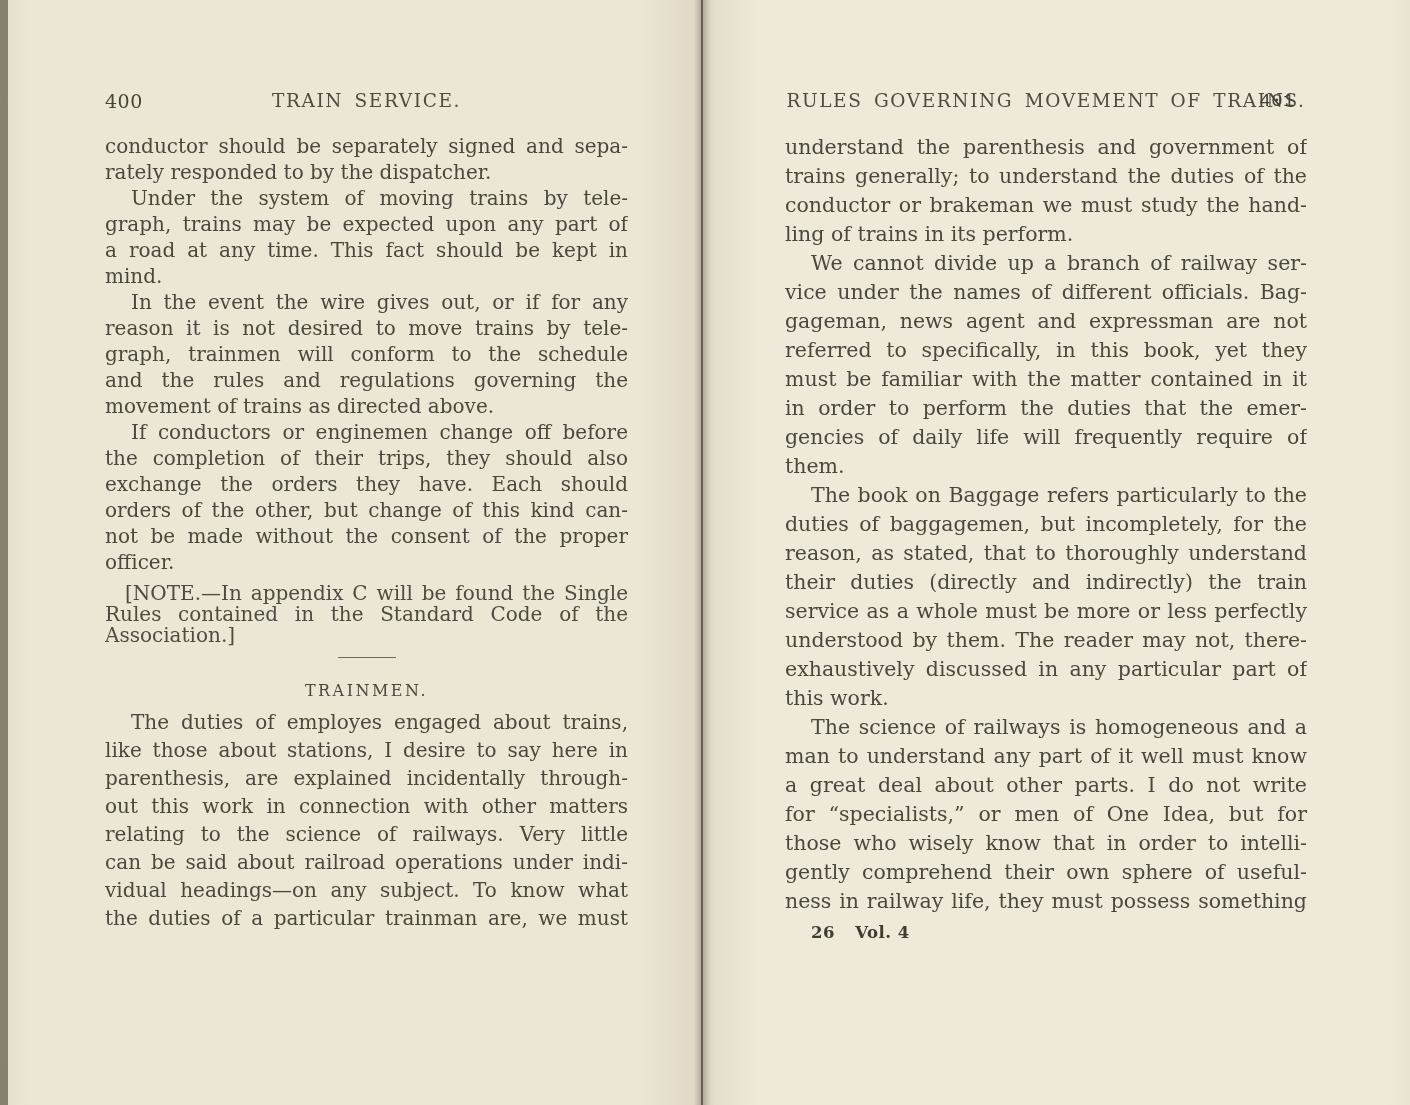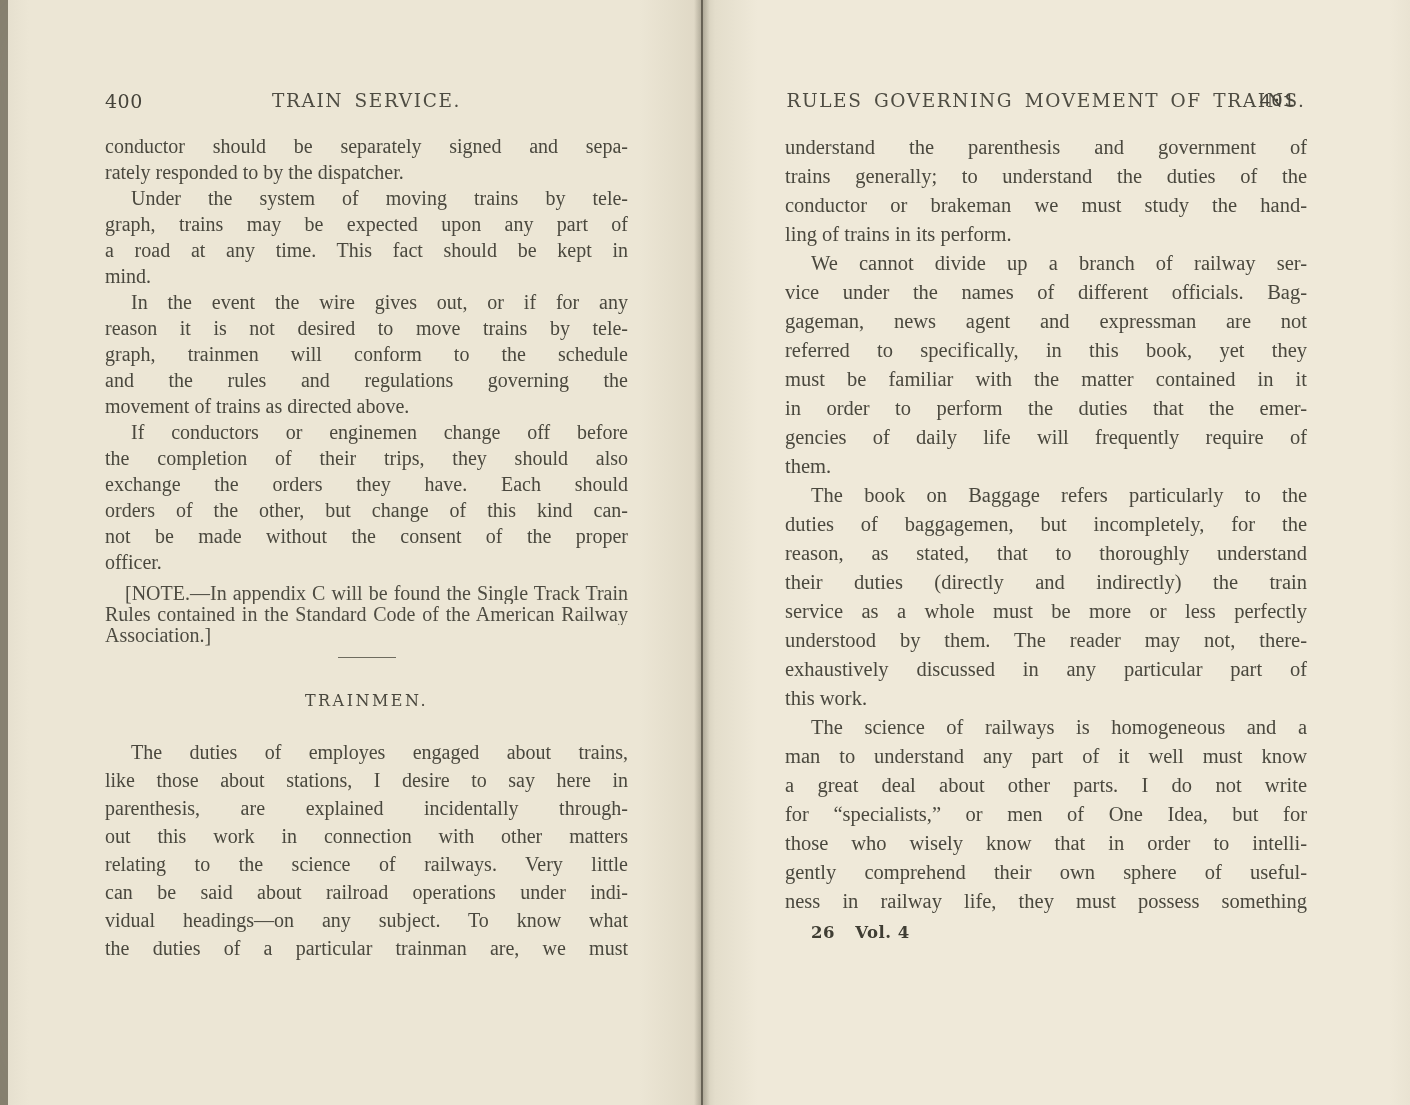--- a/index.html
+++ b/index.html
@@ -27,44 +27,44 @@
   .page-left .text-block{margin:90px 0 0 97px;width:523px;}
   .page-right .text-block{margin:90px 0 0 84px;width:522px;}
   .running-head{position:relative;height:22px;color:#4e4c42;}
   .head-title{
     display:block;text-align:center;
     font-size:18.5px;letter-spacing:1.6px;word-spacing:4px;
   }
   .page-num{position:absolute;top:0;font-size:19px;font-style:normal;letter-spacing:.5px;color:#45433a;}
   .page-num.pn-left{left:0;}
   .page-num.pn-right{right:12px;font-family:Liberation Mono, monospace;}
-  .body-text{margin-top:21px;color:#4a483e;font-family:Liberation Serif, serif;}
+  .body-text{margin-top:21px;color:#4a483e;}
   .para{margin:0;}
   .line{
     position:relative;overflow:hidden;
     text-align:left;white-space:normal;
   }
   .lm .line{height:26px;line-height:26px;font-size:20px;}
   .rm .line{height:29px;line-height:29px;font-size:20.5px;}
   .ls .line{height:28px;line-height:28px;font-size:20px;}
   .note .line{height:21px;line-height:21px;font-size:20px;color:#4e4c42;}
   .line.j{text-align:justify;}
   .line.j::after{content:"";display:inline-block;width:100%;height:0;}
   .line.ind{text-indent:26px;}
   .note{margin-top:8px;}
   .note .line.ind{text-indent:20px;}
   .divider{
     width:58px;height:0;border-top:1.6px solid #6e6c5f;
     margin:11px auto 0 auto;
   }
   .section-heading{
-    margin-top:32px;height:22px;line-height:22px;
+    margin-top:22px;height:22px;line-height:22px;
     text-align:center;font-size:16px;letter-spacing:2.5px;color:#4a483e;
   }
-  .section-body{margin-top:26px;}
+  .section-body{margin-top:6px;}
   .footer-sig{
     margin-top:7px;padding-left:26px;
     font-size:16.5px;font-weight:bold;color:#3f3d33;letter-spacing:.5px;
   }
   .footer-sig .vol{margin-left:14px;}
 </style>
 </head>
 <body>
 
 <div class="spread">

